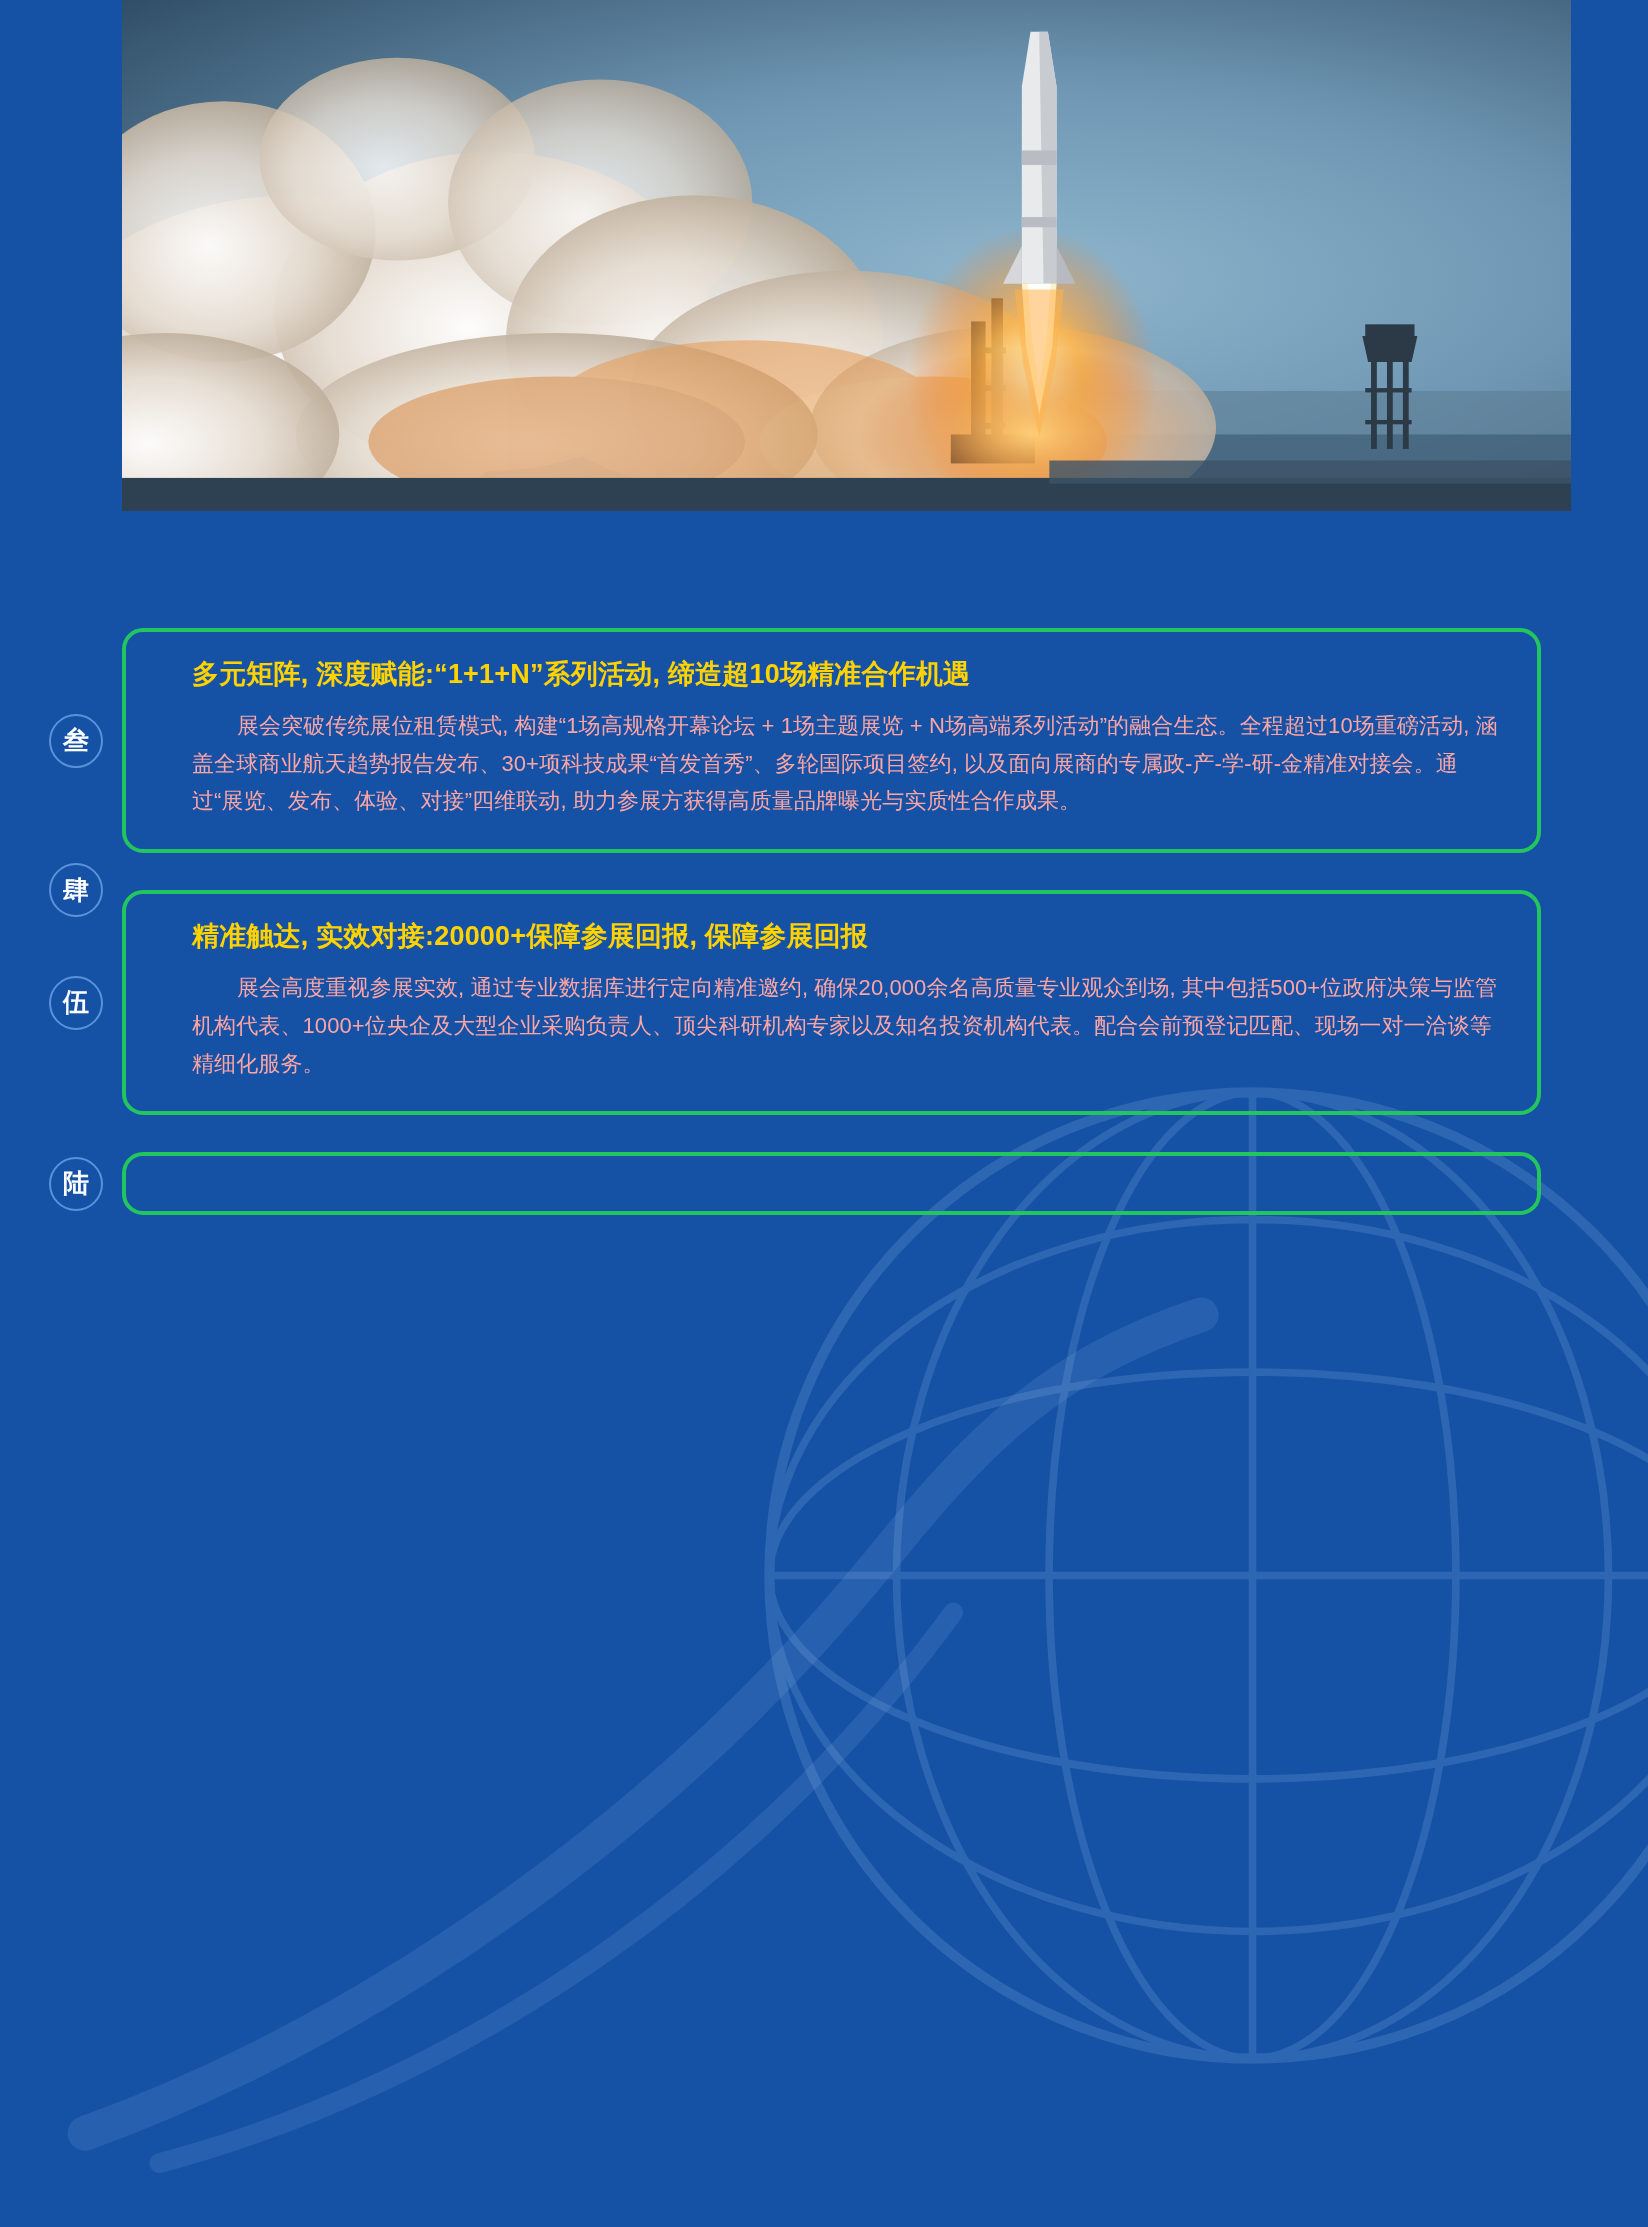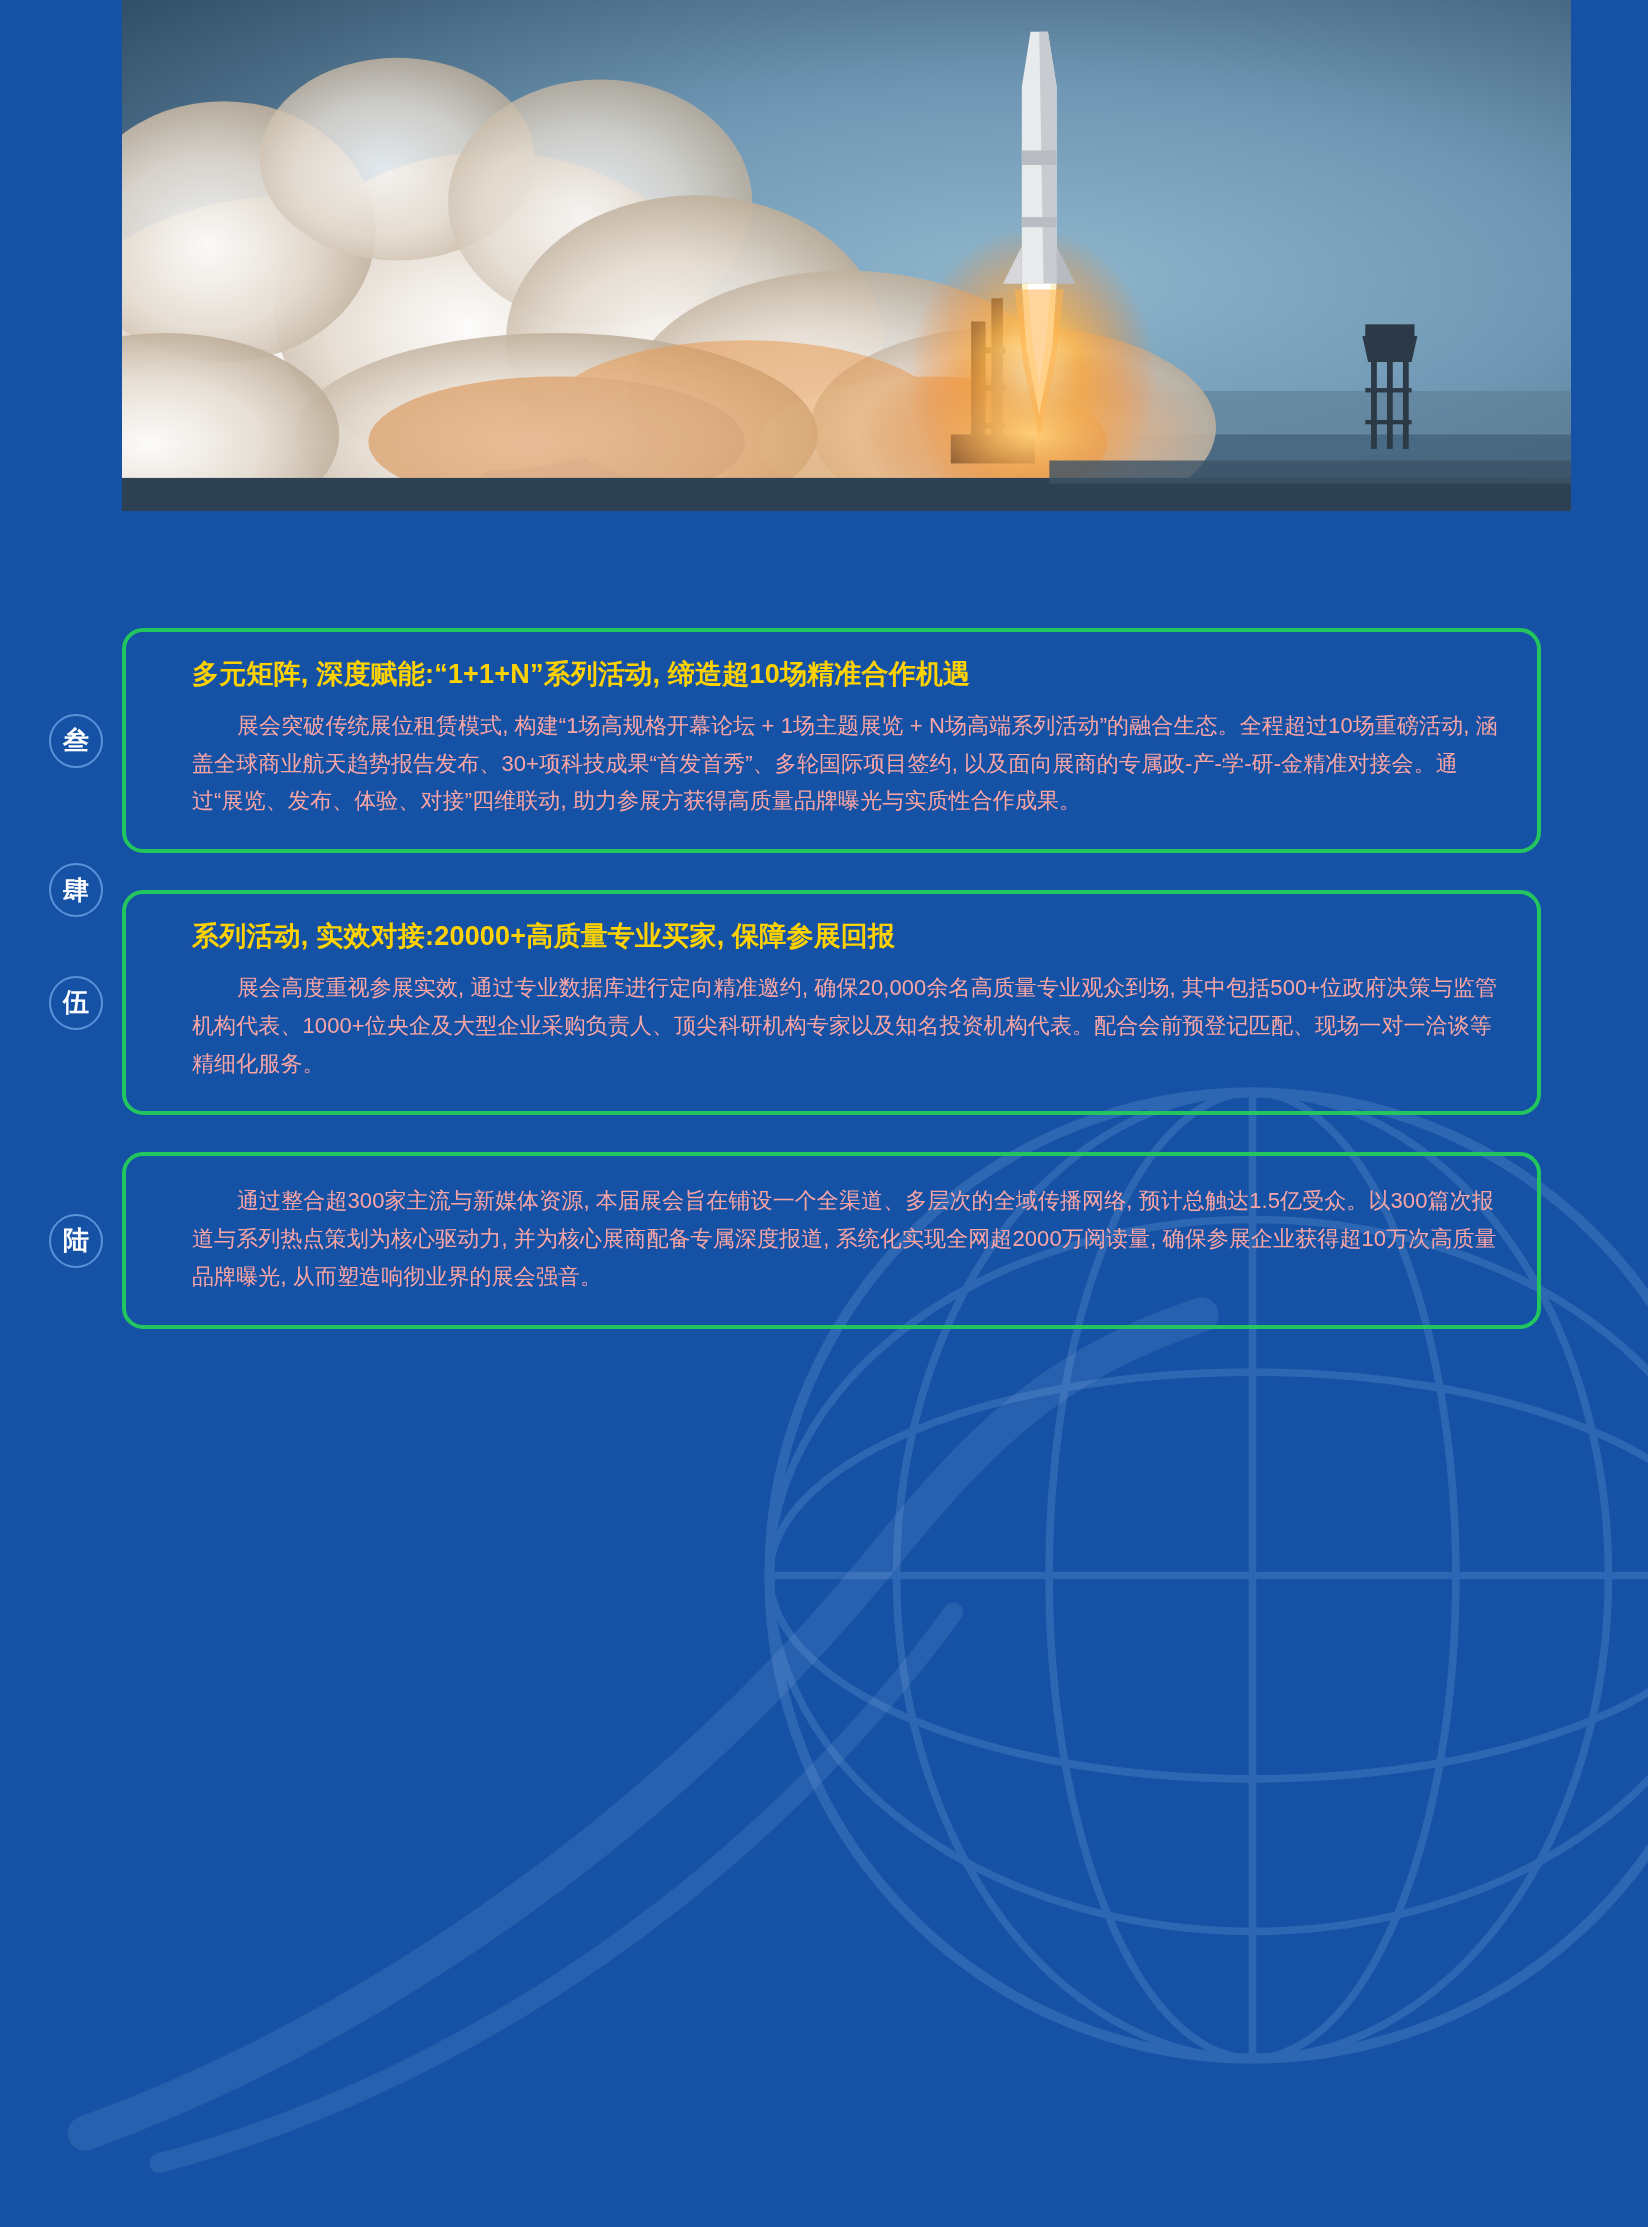--- a/index.html
+++ b/index.html
@@ -233,26 +233,25 @@
     </div>
   </div>
 
   <div class="card-row">
     <div class="ordinal">肆</div>
   </div>
 
   <div class="card-row">
     <div class="ordinal">伍</div>
     <div class="card">
-      <h2 class="card-title">系列活动, 实效对接:20000+高质量专业买家, 保障参展回报</h2>
+      <h2 class="card-title">精准触达, 实效对接:20000+保障参展回报, 保障参展回报</h2>
       <p class="card-body">展会高度重视参展实效, 通过专业数据库进行定向精准邀约, 确保20,000余名高质量专业观众到场, 其中包括500+位政府决策与监管机构代表、1000+位央企及大型企业采购负责人、顶尖科研机构专家以及知名投资机构代表。配合会前预登记匹配、现场一对一洽谈等精细化服务。</p>
     </div>
   </div>
 
   <div class="card-row">
     <div class="ordinal">陆</div>
     <div class="card">
-      <p class="card-body">通过整合超300家主流与新媒体资源, 本届展会旨在铺设一个全渠道、多层次的全域传播网络, 预计总触达1.5亿受众。以300篇次报道与系列热点策划为核心驱动力, 并为核心展商配备专属深度报道, 系统化实现全网超2000万阅读量, 确保参展企业获得超10万次高质量品牌曝光, 从而塑造响彻业界的展会强音。</p>
     </div>
   </div>
 
 </div>
 
 
 </body></html>

